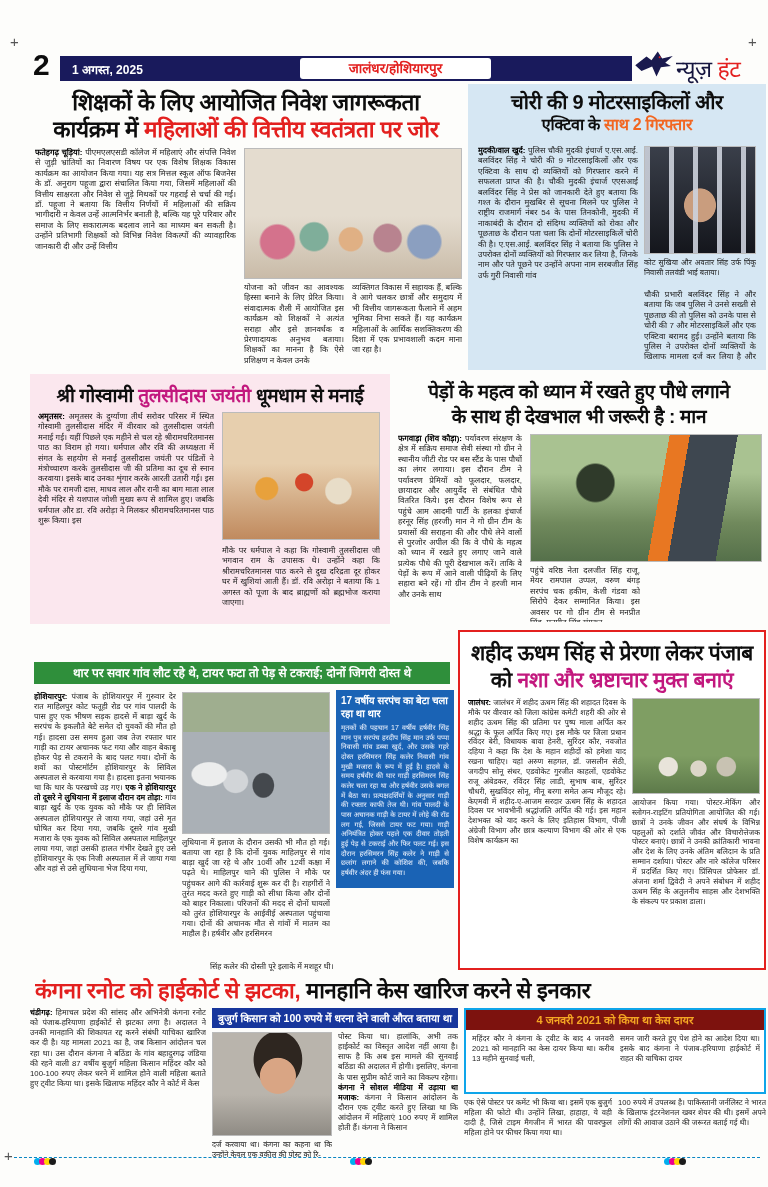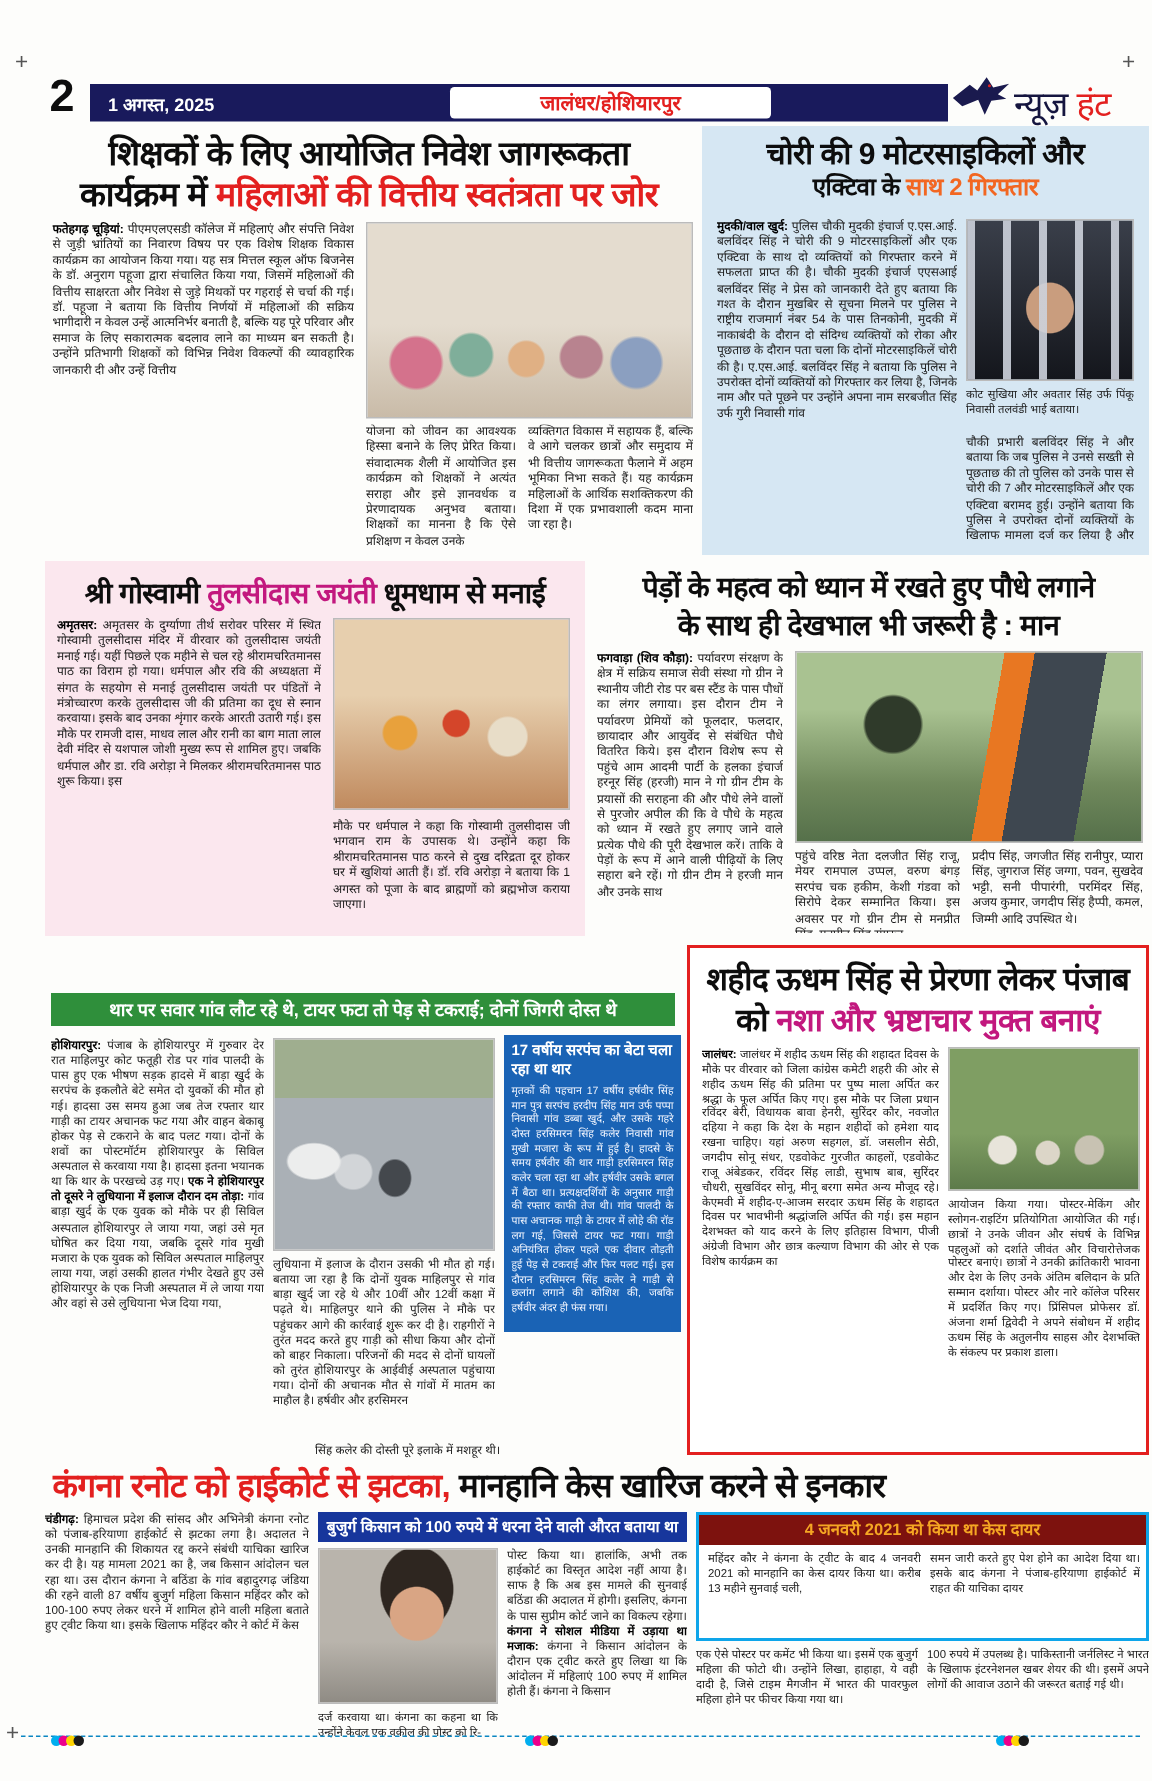--- a/index.html
+++ b/index.html
@@ -69,21 +69,21 @@
 
 <div class="page">
 
   <div class="abs cropmark" style="left:10px;top:34px">+</div>
   <div class="abs cropmark" style="left:748px;top:34px">+</div>
 
   <div>
     <div class="abs" style="left:33px;top:48px;font-size:30px;font-weight:bold;color:#0d0d0d">2</div>
     <div class="abs navybar" style="left:60px;top:56px;width:572px;height:25px"></div>
     <div class="abs" style="left:72px;top:61px;color:#fff;font-size:12px;font-weight:bold">1 अगस्त, 2025</div>
-    <div class="abs editionbox" style="left:300px;top:58px;width:214px;height:21px;font-size:13.5px;line-height:21px">जालंधर/होशियारपुर</div>
+    <div class="abs editionbox" style="left:300px;top:58px;width:191px;height:21px;font-size:13.5px;line-height:21px">जालंधर/होशियारपुर</div>
     <div class="abs" style="left:634px;top:48px;width:40px;height:32px">
       <svg viewBox="0 0 64 44" width="40" height="32">
           <path d="M2 24 L20 10 L28 16 L38 2 L45 13 L62 9 L50 20 L59 25 L43 27 L36 42 L29 26 L12 33 Z" fill="#1a1a4e"></path>
           <circle cx="41" cy="11" r="1.6" fill="#e3201f"></circle>
         </svg>
     </div>
     <div class="abs masthead" style="left:676px;top:52px"><span style="color:#15153f">न्यूज़</span> <span class="red">हंट</span></div>
   </div>
 
   <div>
@@ -110,21 +110,20 @@
     <div class="abs photo ph-tulsi" style="left:192px;top:38px;width:158px;height:128px"></div>
     <div class="abs txt" style="left:192px;top:172px;width:158px;height:70px">मौके पर धर्मपाल ने कहा कि गोस्वामी तुलसीदास जी भगवान राम के उपासक थे। उन्होंने कहा कि श्रीरामचरितमानस पाठ करने से दुख दरिद्रता दूर होकर घर में खुशियां आती हैं। डॉ. रवि अरोड़ा ने बताया कि 1 अगस्त को पूजा के बाद ब्राह्मणों को ब्रह्मभोज कराया जाएगा।</div>
   </div>
 
   <div class="abs" style="left:392px;top:374px;width:374px;height:250px">
     <div class="abs hl" style="left:0;top:4px;width:374px;font-size:19px">पेड़ों के महत्व को ध्यान में रखते हुए पौधे लगाने</div>
     <div class="abs hl" style="left:0;top:29px;width:374px;font-size:19px">के साथ ही देखभाल भी जरूरी है : मान</div>
     <div class="abs txt" style="left:6px;top:60px;width:124px;height:188px"><b>फगवाड़ा (शिव कौड़ा): </b><span>पर्यावरण संरक्षण के क्षेत्र में सक्रिय समाज सेवी संस्था गो ग्रीन ने स्थानीय जीटी रोड पर बस स्टैंड के पास पौधों का लंगर लगाया। इस दौरान टीम ने पर्यावरण प्रेमियों को फूलदार, फलदार, छायादार और आयुर्वेद से संबंधित पौधे वितरित किये। इस दौरान विशेष रूप से पहुंचे आम आदमी पार्टी के हलका इंचार्ज हरनूर सिंह (हरजी) मान ने गो ग्रीन टीम के प्रयासों की सराहना की और पौधे लेने वालों से पुरजोर अपील की कि वे पौधे के महत्व को ध्यान में रखते हुए लगाए जाने वाले प्रत्येक पौधे की पूरी देखभाल करें। ताकि वे पेड़ों के रूप में आने वाली पीढ़ियों के लिए सहारा बने रहें। गो ग्रीन टीम ने हरजी मान और उनके साथ</span></div>
     <div class="abs photo ph-trees" style="left:138px;top:60px;width:232px;height:128px"></div>
     <div class="abs txt" style="left:138px;top:192px;width:110px;height:56px">पहुंचे वरिष्ठ नेता दलजीत सिंह राजू, मेयर रामपाल उप्पल, वरुण बंगड़ सरपंच चक हकीम, केशी गंडवा को सिरोपे देकर सम्मानित किया। इस अवसर पर गो ग्रीन टीम से मनप्रीत सिंह, मनप्रीत सिंह संगरूर,</div>
-    <div class="abs txt" style="left:256px;top:192px;width:114px;height:56px">प्रदीप सिंह, जगजीत सिंह रानीपुर, प्यारा सिंह, जुगराज सिंह जग्गा, पवन, सुखदेव भट्टी, सनी पीपारंगी, परमिंदर सिंह, अजय कुमार, जगदीप सिंह हैप्पी, कमल, जिम्मी आदि उपस्थित थे।</div>
   </div>
 
   <div class="abs" style="left:30px;top:628px;width:424px;height:344px">
     <div class="abs greenbar" style="left:4px;top:34px;width:416px;height:22px">थार पर सवार गांव लौट रहे थे, टायर फटा तो पेड़ से टकराई; दोनों जिगरी दोस्त थे</div>
     <div class="abs txt" style="left:4px;top:64px;width:142px;height:272px;font-size:7.8px"><b>होशियारपुर: </b><span>पंजाब के होशियारपुर में गुरुवार देर रात माहिलपुर कोट फतूही रोड पर गांव पालदी के पास हुए एक भीषण सड़क हादसे में बाड़ा खुर्द के सरपंच के इकलौते बेटे समेत दो युवकों की मौत हो गई। हादसा उस समय हुआ जब तेज रफ्तार थार गाड़ी का टायर अचानक फट गया और वाहन बेकाबू होकर पेड़ से टकराने के बाद पलट गया। दोनों के शवों का पोस्टमॉर्टम होशियारपुर के सिविल अस्पताल से करवाया गया है। हादसा इतना भयानक था कि थार के परखच्चे उड़ गए। </span><b>एक ने होशियारपुर तो दूसरे ने लुधियाना में इलाज दौरान दम तोड़ा: </b><span>गांव बाड़ा खुर्द के एक युवक को मौके पर ही सिविल अस्पताल होशियारपुर ले जाया गया, जहां उसे मृत घोषित कर दिया गया, जबकि दूसरे गांव मुखी मजारा के एक युवक को सिविल अस्पताल माहिलपुर लाया गया, जहां उसकी हालत गंभीर देखते हुए उसे होशियारपुर के एक निजी अस्पताल में ले जाया गया और वहां से उसे लुधियाना भेज दिया गया,</span></div>
     <div class="abs photo ph-crash" style="left:152px;top:64px;width:148px;height:142px"></div>
     <div class="abs txt" style="left:152px;top:210px;width:148px;height:120px;font-size:7.8px">लुधियाना में इलाज के दौरान उसकी भी मौत हो गई। बताया जा रहा है कि दोनों युवक माहिलपुर से गांव बाड़ा खुर्द जा रहे थे और 10वीं और 12वीं कक्षा में पढ़ते थे। माहिलपुर थाने की पुलिस ने मौके पर पहुंचकर आगे की कार्रवाई शुरू कर दी है। राहगीरों ने तुरंत मदद करते हुए गाड़ी को सीधा किया और दोनों को बाहर निकाला। परिजनों की मदद से दोनों घायलों को तुरंत होशियारपुर के आईवीई अस्पताल पहुंचाया गया। दोनों की अचानक मौत से गांवों में मातम का माहौल है। हर्षवीर और हरसिमरन</div>
     <div class="abs bluebox" style="left:306px;top:62px;width:118px;height:198px">
       <div class="bt">17 वर्षीय सरपंच का बेटा चला रहा था थार</div>
       <div class="bb">मृतकों की पहचान 17 वर्षीय हर्षवीर सिंह मान पुत्र सरपंच हरदीप सिंह मान उर्फ पप्पा निवासी गांव डब्बा खुर्द, और उसके गहरे दोस्त हरसिमरन सिंह कलेर निवासी गांव मुखी मजारा के रूप में हुई है। हादसे के समय हर्षवीर की थार गाड़ी हरसिमरन सिंह कलेर चला रहा था और हर्षवीर उसके बगल में बैठा था। प्रत्यक्षदर्शियों के अनुसार गाड़ी की रफ्तार काफी तेज थी। गांव पालदी के पास अचानक गाड़ी के टायर में लोहे की रॉड लग गई, जिससे टायर फट गया। गाड़ी अनियंत्रित होकर पहले एक दीवार तोड़ती हुई पेड़ से टकराई और फिर पलट गई। इस दौरान हरसिमरन सिंह कलेर ने गाड़ी से छलांग लगाने की कोशिश की, जबकि हर्षवीर अंदर ही फंस गया।</div>

